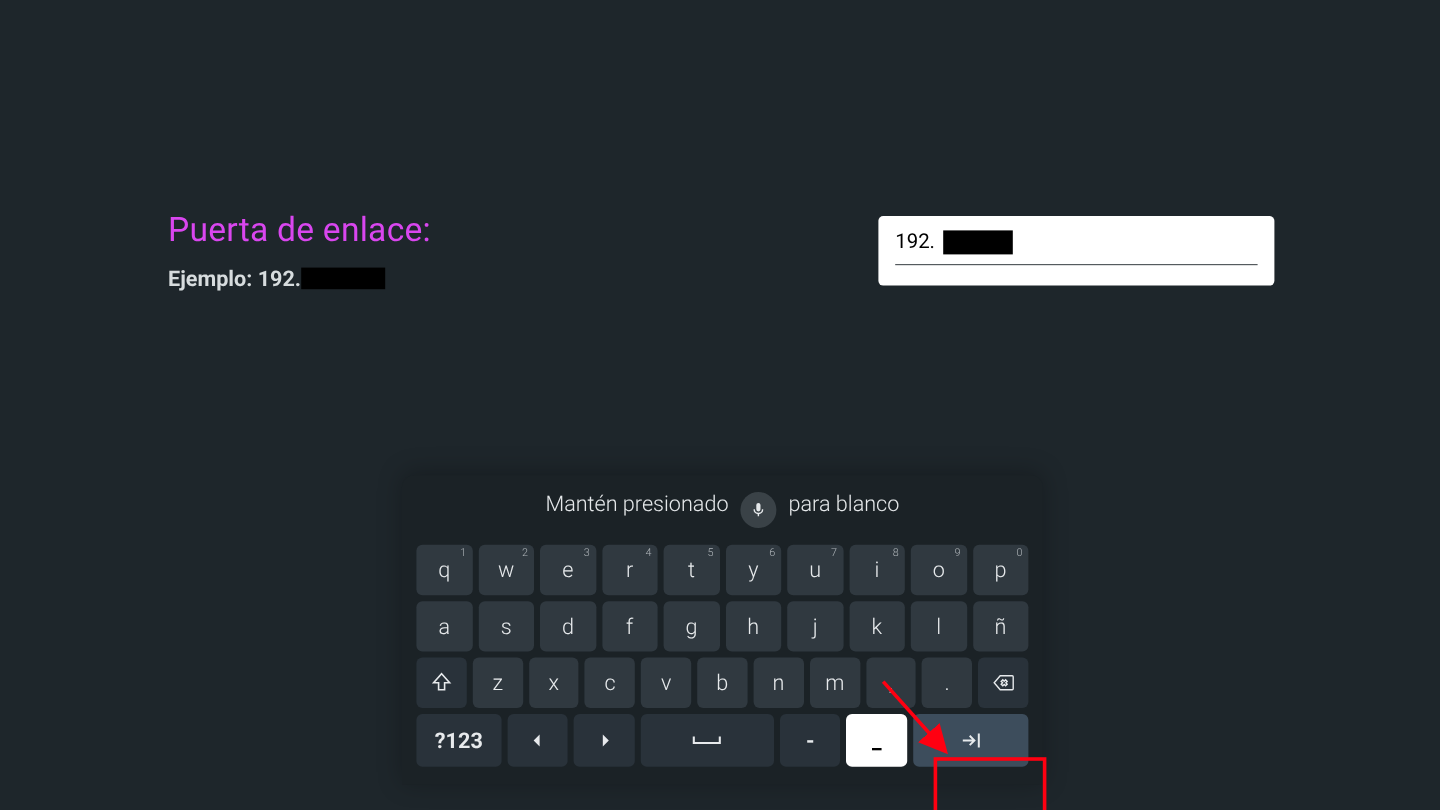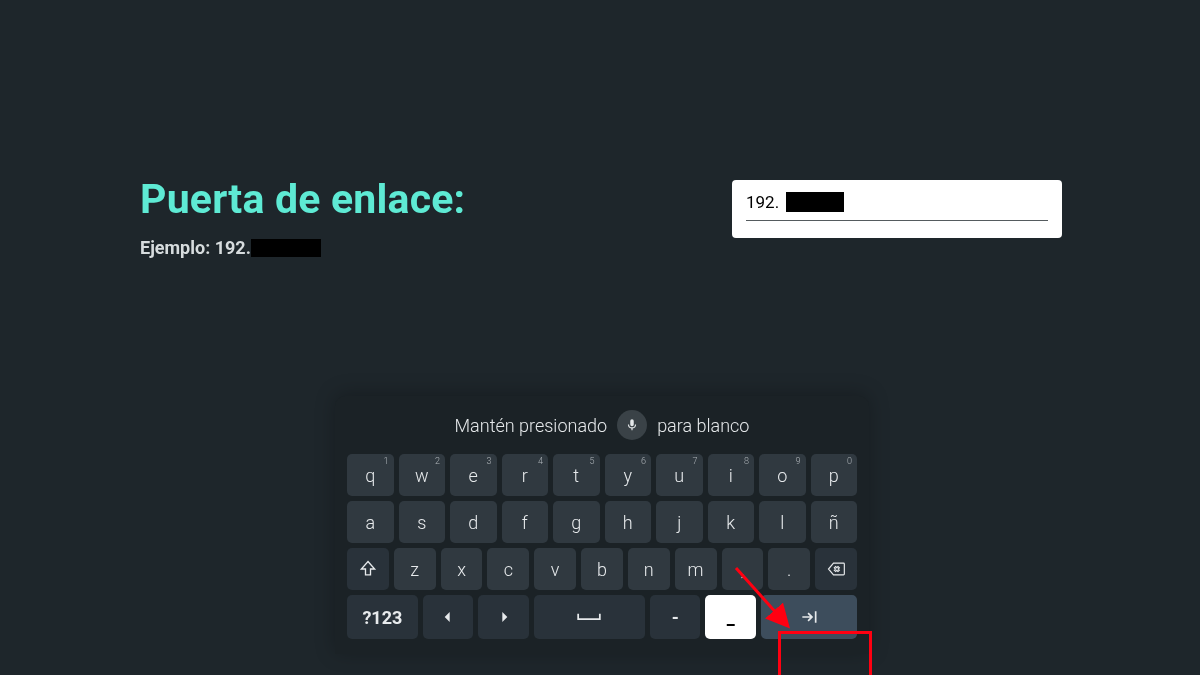--- a/index.html
+++ b/index.html
@@ -11,23 +11,23 @@
     position: relative;
   }
 
   .content {
     position: absolute;
     top: 175px;
     left: 140px;
     width: 920px;
   }
   .title {
-    font-size: 41px;
-    font-weight: 700;
-    color: #5eead4;
+    font-size: 28px;
+    font-weight: 400;
+    color: #d946ef;
     letter-spacing: 0.2px;
   }
   .help1 {
     margin-top: 48px;
     font-size: 18px;
     color: #d7dcde;
     font-weight: 300;
   }
   .help2 {
     margin-top: 14px;
@@ -78,21 +78,20 @@
     left: 335px;
     top: 396px;
     width: 534px;
     background: #1b2226;
     border-radius: 10px 10px 0 0;
     padding: 14px 12px 10px 12px;
     box-shadow: 0 -2px 20px rgba(0,0,0,.25);
   }
   .kbd-hint {
     display: flex;
-    align-items: center;
     justify-content: center;
     gap: 10px;
     font-size: 18px;
     color: #e5e8ea;
     margin-bottom: 14px;
     font-weight: 300;
   }
   .mic-pill {
     width: 30px; height: 30px;
     background: #3a4247;

